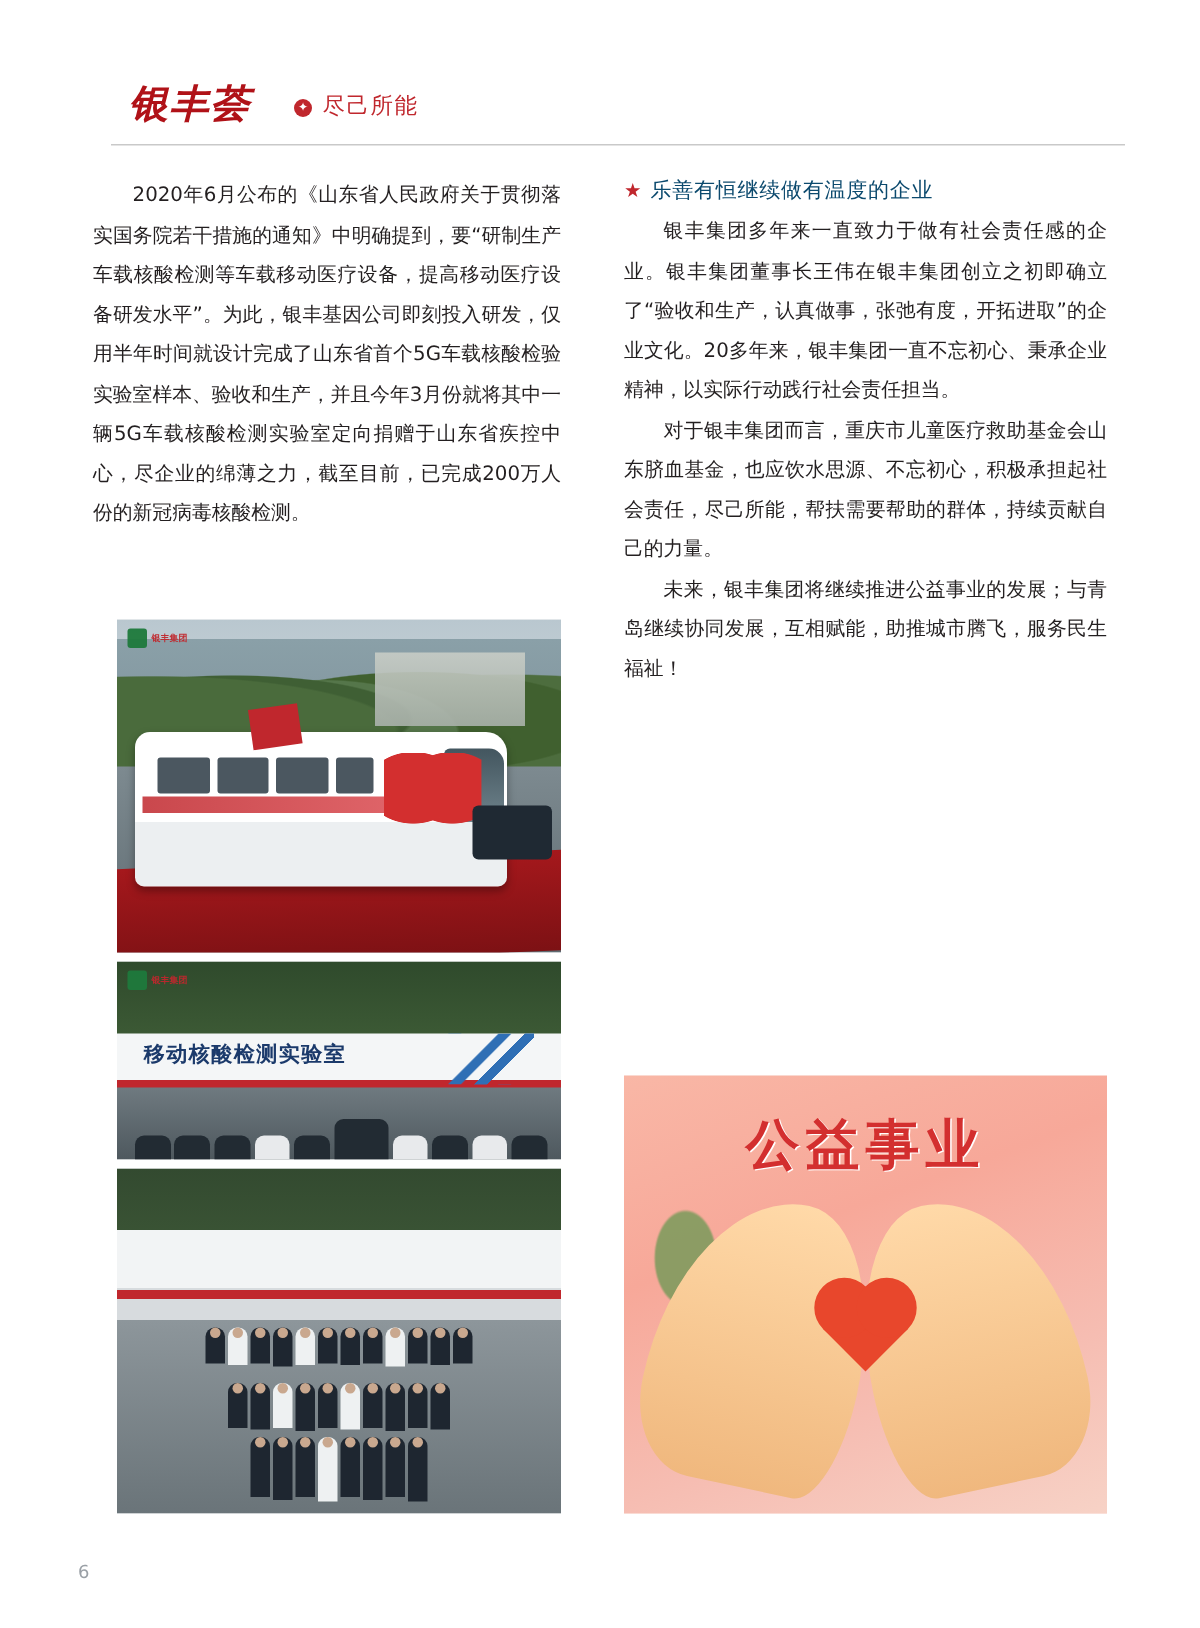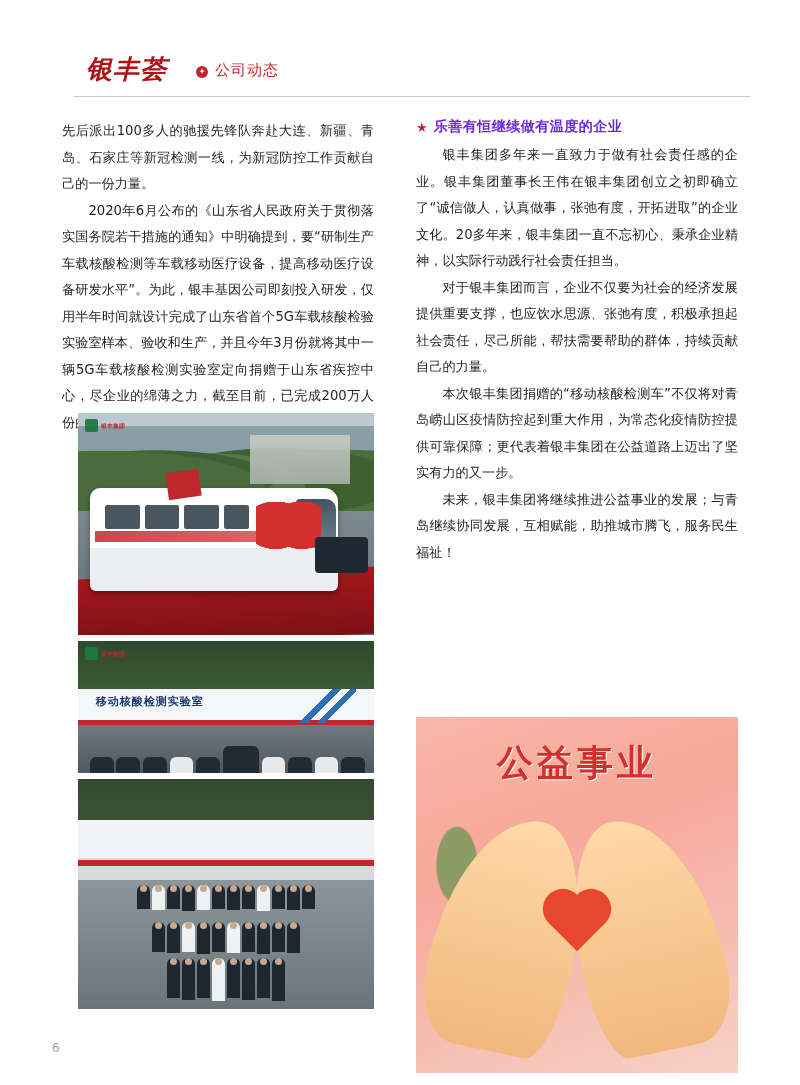--- a/index.html
+++ b/index.html
@@ -97,23 +97,23 @@
     align-items: center;
     gap: 6px;
     margin-bottom: 6px;
   }
   .rc-star {
     color: #c0272d;
     font-size: 13px;
     line-height: 1;
   }
   .rc-heading-text {
-    color: #6d28d9;
+    color: #0c4a6e;
     font-size: 14px;
-    font-weight: bold;
+    font-weight: normal;
     letter-spacing: 0.5px;
     white-space: nowrap;
   }
 
   
   .photo {
     position: absolute;
     overflow: hidden;
     background: #dfe3e6;
   }
@@ -215,21 +215,21 @@
   #photo2 .busbody {
     position:absolute; left:-2%; top:36%; width:104%; height:38%;
     background: linear-gradient(#f4f6f7 0 70%, #d9dde0 70% 100%);
   }
   #photo2 .redband {
     position:absolute; left:-2%; top:60%; width:104%; height:8%;
     background: #c0272d;
   }
   #photo2 .labtext {
     position:absolute; left:6%; top:40%;
-    font-size: 11px; color:#1b3a6b; font-weight:bold; letter-spacing:1px;
+    font-size: 14px; color:#1b3a6b; font-weight:bold; letter-spacing:1px;
     white-space: nowrap;
   }
   #photo2 .arrow {
     position:absolute; right: 6%; top: 36%; width: 26%; height: 26%;
     background:
       linear-gradient(135deg, rgba(0,0,0,0) 48%, #2f6fb5 48% 56%, rgba(0,0,0,0) 56%),
       linear-gradient(135deg, rgba(0,0,0,0) 64%, #2f6fb5 64% 72%, rgba(0,0,0,0) 72%);
   }
   #photo2 .crowd {
     position:absolute; left:0; top:64%; width:100%; height:36%;
@@ -263,21 +263,21 @@
   #photo3 .fig {
     width:13px; background:#1e2630; border-radius:6px 6px 0 0;
   }
   #photo3 .fig.white { background:#eef1f2; }
   #photo3 .fig.head::before{
     content:""; display:block; width:7px; height:7px; margin:0 auto -1px;
     border-radius:50%; background:#c9a88f;
   }
 
   
-  #photo4 { left: 416px; top: 717px; width: 322px; height: 356px; background:#f8c9bd; }
+  #photo4 { left: 416px; top: 717px; width: 322px; height: 292px; background:#f8c9bd; }
   #photo4 .bgwash {
     position:absolute; inset:0;
     background: linear-gradient(160deg,#f9b7a6 0%, #f7a899 35%, #f6bdb2 70%, #f7d2c6 100%);
   }
   #photo4 .title-cn {
     position:absolute; left:50%; transform:translateX(-50%);
     top: 22px;
     font-family:"DejaVu Serif","Liberation Serif",serif;
     font-size: 36px; font-weight:bold; color:#d32f2f;
     letter-spacing: 4px; white-space:nowrap;
@@ -326,37 +326,35 @@
   }
 </style>
 </head>
 <body>
 
 <div class="page">
 
   <div class="header">
     <div class="logo-cn">银丰荟</div>
     <div class="logo-mark">✦</div>
-    <div class="header-section">公司动态</div>
+    <div class="header-section">尽己所能</div>
     <div class="header-rule"></div>
   </div>
 
   <div class="col-left">
-    <p class="body">先后派出100多人的驰援先锋队奔赴大连、新疆、青岛、石家庄等新冠检测一线，为新冠防控工作贡献自己的一份力量。</p>
     <p class="body indent">2020年6月公布的《山东省人民政府关于贯彻落实国务院若干措施的通知》中明确提到，要“研制生产车载核酸检测等车载移动医疗设备，提高移动医疗设备研发水平”。为此，银丰基因公司即刻投入研发，仅用半年时间就设计完成了山东省首个5G车载核酸检验实验室样本、验收和生产，并且今年3月份就将其中一辆5G车载核酸检测实验室定向捐赠于山东省疾控中心，尽企业的绵薄之力，截至目前，已完成200万人份的新冠病毒核酸检测。</p>
   </div>
 
   <div class="col-right">
     <div class="rc-heading">
       <span class="rc-star">★</span>
       <span class="rc-heading-text">乐善有恒继续做有温度的企业</span>
     </div>
-    <p class="body indent">银丰集团多年来一直致力于做有社会责任感的企业。银丰集团董事长王伟在银丰集团创立之初即确立了“诚信做人，认真做事，张弛有度，开拓进取”的企业文化。20多年来，银丰集团一直不忘初心、秉承企业精神，以实际行动践行社会责任担当。</p>
-    <p class="body indent">对于银丰集团而言，企业不仅要为社会的经济发展提供重要支撑，也应饮水思源、张弛有度，积极承担起社会责任，尽己所能，帮扶需要帮助的群体，持续贡献自己的力量。</p>
-    <p class="body indent">本次银丰集团捐赠的“移动核酸检测车”不仅将对青岛崂山区疫情防控起到重大作用，为常态化疫情防控提供可靠保障；更代表着银丰集团在公益道路上迈出了坚实有力的又一步。</p>
+    <p class="body indent">银丰集团多年来一直致力于做有社会责任感的企业。银丰集团董事长王伟在银丰集团创立之初即确立了“验收和生产，认真做事，张弛有度，开拓进取”的企业文化。20多年来，银丰集团一直不忘初心、秉承企业精神，以实际行动践行社会责任担当。</p>
+    <p class="body indent">对于银丰集团而言，重庆市儿童医疗救助基金会山东脐血基金，也应饮水思源、不忘初心，积极承担起社会责任，尽己所能，帮扶需要帮助的群体，持续贡献自己的力量。</p>
     <p class="body indent">未来，银丰集团将继续推进公益事业的发展；与青岛继续协同发展，互相赋能，助推城市腾飞，服务民生福祉！</p>
   </div>
 
   <div class="photo" id="photo1">
     <div class="sky"></div>
     <div class="trees"></div>
     <div class="bldg"></div>
     <div class="ground"></div>
     <div class="carpet"></div>
     <div class="bus">

